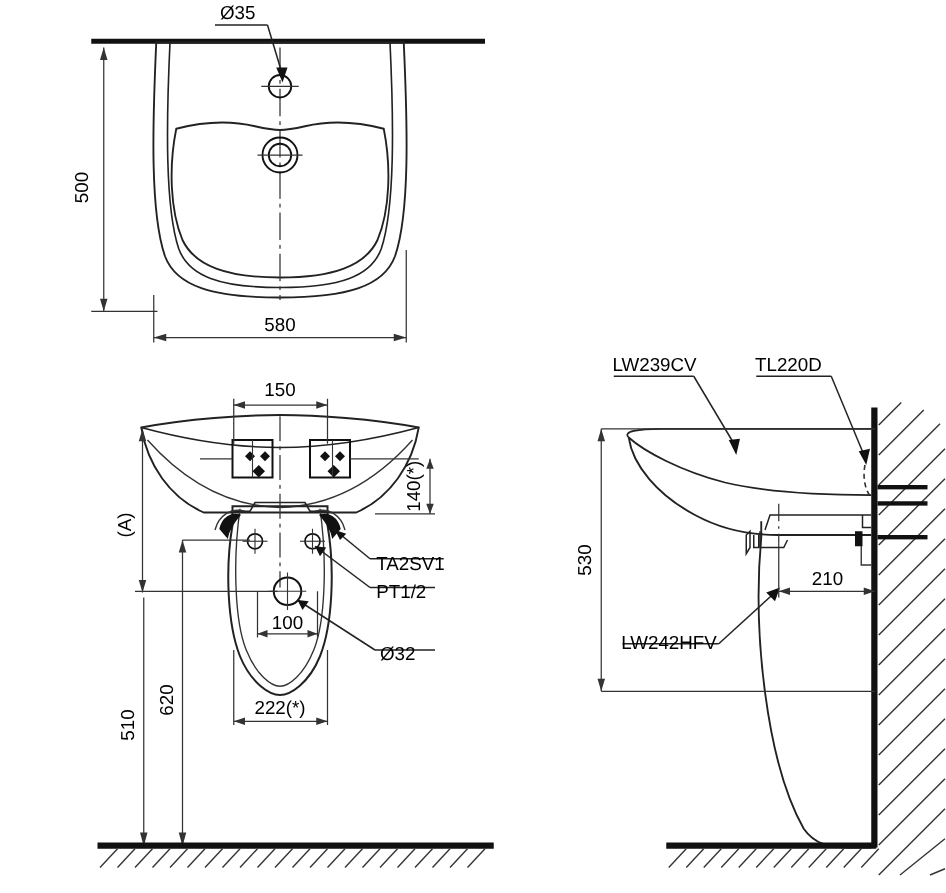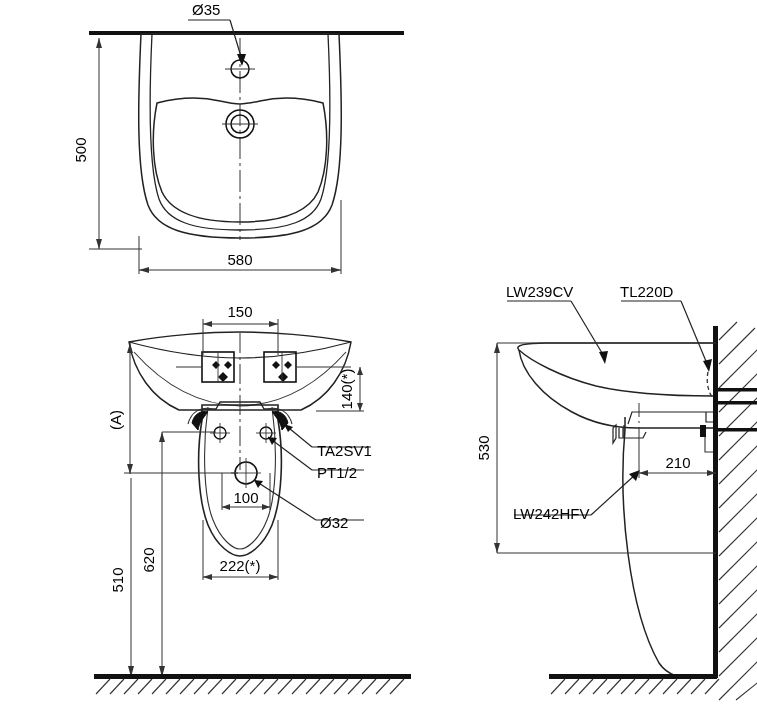--- a/index.html
+++ b/index.html
@@ -1,18 +1,18 @@
 <!DOCTYPE html>
 <html><head>
 <meta charset="utf-8">
 <style>
   html,body{margin:0;padding:0;background:#ffffff;}
   body{width:757px;height:714px;position:relative;overflow:hidden;
        font-family:"Liberation Sans",sans-serif;color:#000;}
-  #sheet{position:absolute;left:16px;top:0;width:699px;height:714px;}
+  #sheet{position:absolute;left:0;top:0;width:699px;height:714px;}
   svg{display:block;}
   .lbl{font-family:"Liberation Sans",sans-serif;font-size:15px;fill:#000;}
 </style>
 </head>
 <body>
 
 <div id="sheet">
 <svg width="757" height="714" viewBox="0 0 757 714" xmlns="http://www.w3.org/2000/svg">
 
   <rect x="0" y="0" width="757" height="714" fill="#ffffff"></rect>

